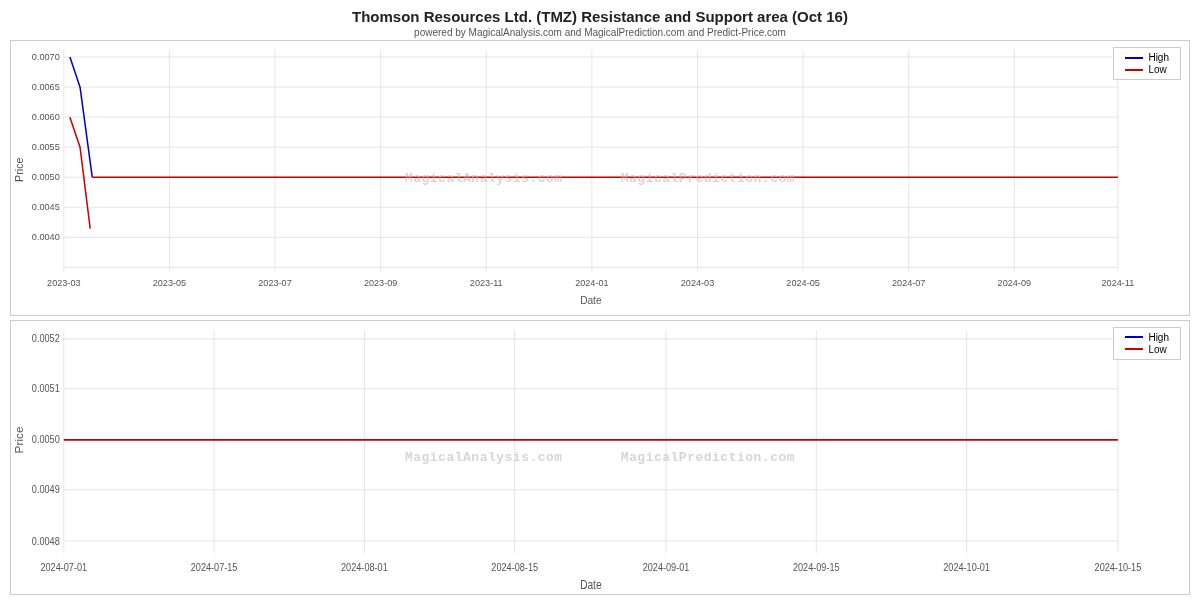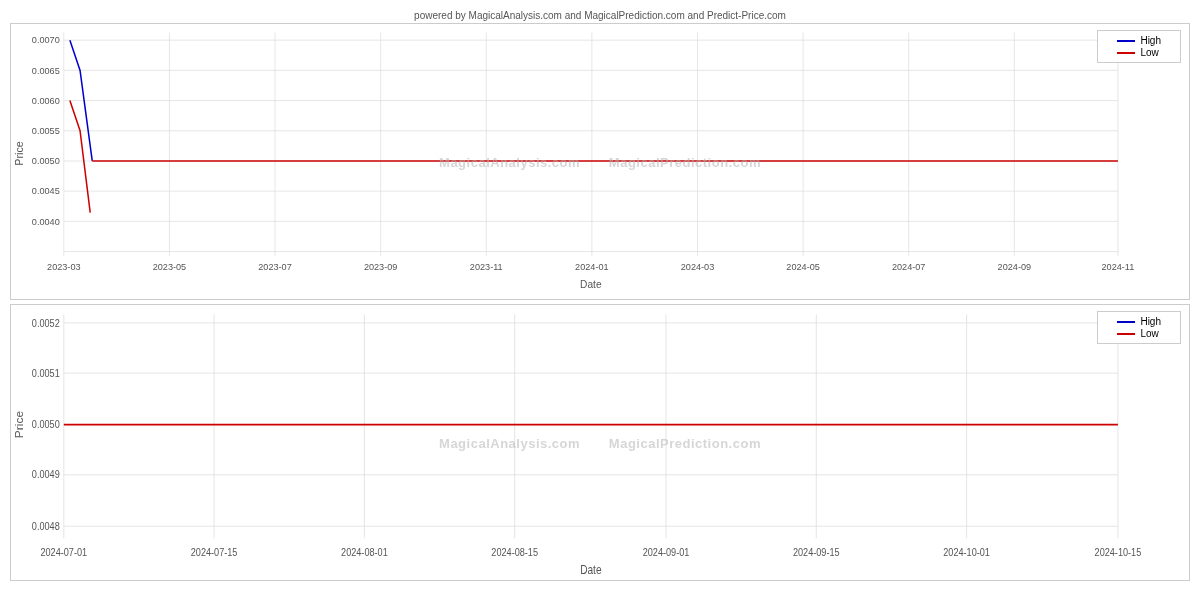--- a/index.html
+++ b/index.html
@@ -28,21 +28,21 @@
     }
     .subtitle {
       font-size: 10px;
       color: #555;
       margin-top: 2px;
     }
     .charts-container {
       display: flex;
       flex-direction: column;
       flex: 1;
-      padding: 0 10px 19px 10px;
+      padding: 0 10px 5px 10px;
     }
     .chart-wrapper {
       flex: 1;
       position: relative;
       border: 1px solid #ccc;
       background: #fff;
       margin-bottom: 4px;
     }
     .chart-wrapper:last-child {
       margin-bottom: 0;
@@ -60,50 +60,52 @@
       position: absolute;
       top: 50%;
       left: 50%;
       transform: translate(-50%, -50%);
       font-size: 13px;
       color: rgba(180,180,180,0.55);
       white-space: nowrap;
       pointer-events: none;
       font-weight: bold;
       letter-spacing: 0.5px;
+      font-family: Liberation Mono, monospace;
     }
     .legend {
       position: absolute;
       top: 6px;
       right: 8px;
       background: rgba(255,255,255,0.9);
       border: 1px solid #ccc;
       padding: 3px 7px;
       font-size: 10px;
     }
     .legend-item {
       display: flex;
       align-items: center;
-      margin: 1px 12px;
+      margin: 1px 4px;
       text-align: right;
     }
     .legend-line {
       width: 18px;
       height: 2px;
       margin-right: 5px;
       display: inline-block;
     }
     .legend-line.blue { background: #0000cc; }
     .legend-line.red { background: #cc0000; }
   </style>
 </head>
 <body>
 
 <div class="page-container">
   <div class="header">
+    <div class="title">Thomson Resources Ltd. (TMZ) Resistance and Support area (Oct 16)</div>
     <div class="subtitle">powered by MagicalAnalysis.com and MagicalPrediction.com and Predict-Price.com</div>
   </div>
   <div class="charts-container">
 
     <div class="chart-wrapper">
       <div class="chart-inner">
         <svg class="chart-svg" viewBox="0 0 1160 255" preserveAspectRatio="none">
 
           <rect x="0" y="0" width="1160" height="255" fill="#fff"></rect>
 

